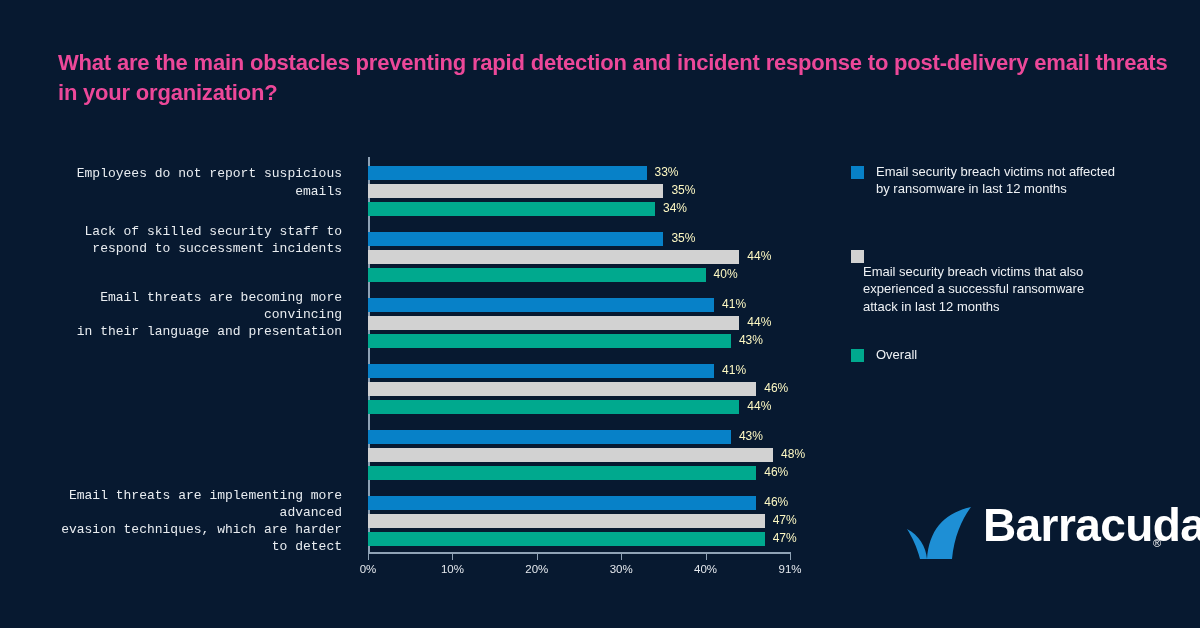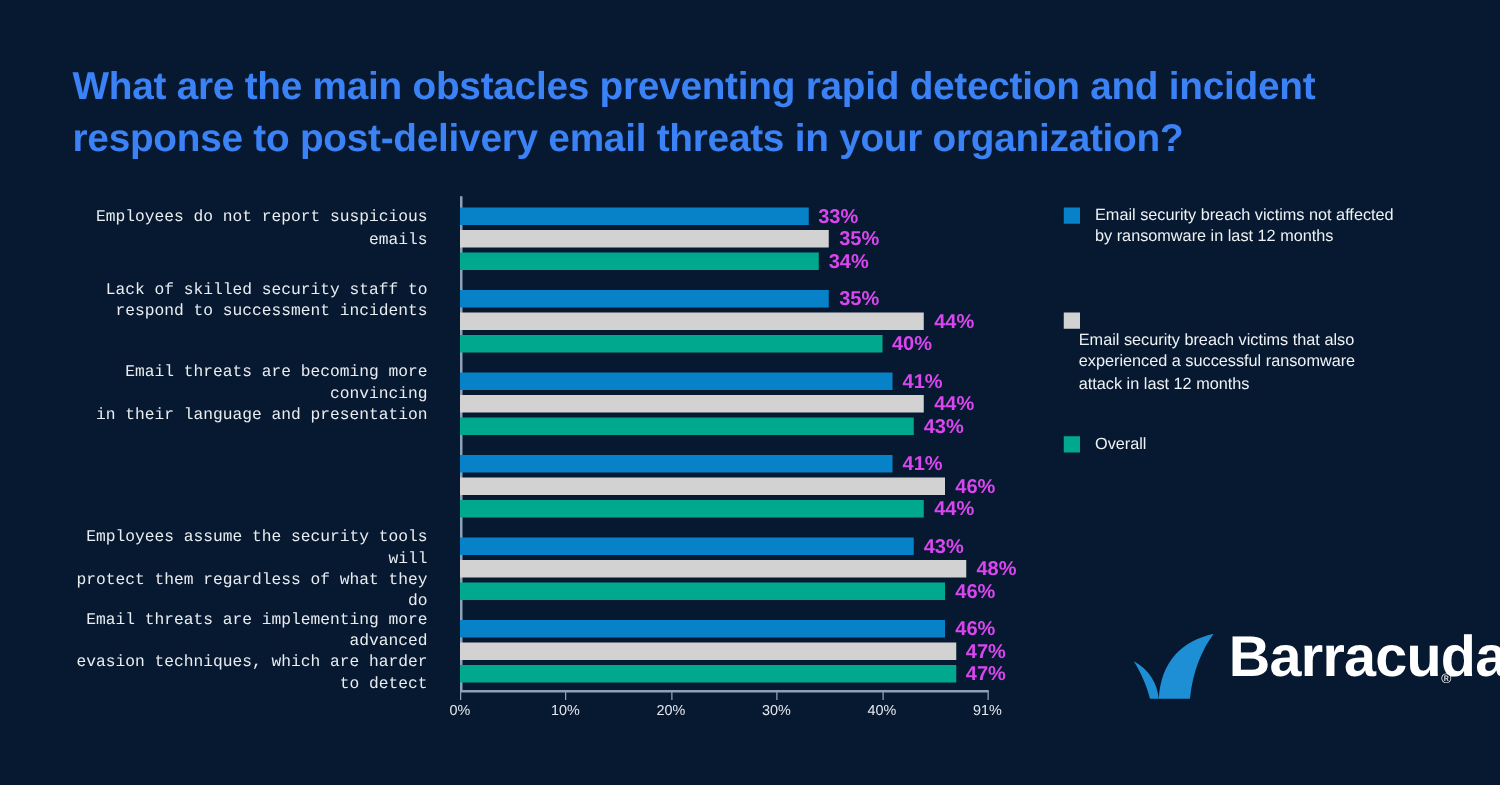--- a/index.html
+++ b/index.html
@@ -15,22 +15,22 @@
     width:1200px;
     height:628px;
     background:#071930;
   }
   
   #chart-title {
     position:absolute;
     left:58px;
     top:48px;
     width:1110px;
-    color:#3b82f6;
-    font-size:31px;
+    color:#ec4899;
+    font-size:22px;
     font-weight:bold;
     line-height:1.36;
     letter-spacing:-0.2px;
   }
   
   #plot-area {
     position:absolute;
     left:368px;
     top:157px;
     width:422px;
@@ -79,23 +79,23 @@
     position:absolute;
     left:0; top:0;
     height:14px;
   }
   .bar.series-0 { background:#0781C8; }
   .bar.series-1 { background:#D2D2D2; }
   .bar.series-2 { background:#00A98E; }
   .bar-value {
     position:absolute;
     top:-1px;
-    font-size:16px;
-    font-weight:bold;
-    color:#d946ef;
+    font-size:12px;
+    font-weight:normal;
+    color:#fef9c3;
     white-space:nowrap;
   }
   
   .cat-label {
     position:absolute;
     right:1162px;   
     text-align:right;
     font-size:13px;
     color:#E9EDF1;
     line-height:1.32;
@@ -189,22 +189,20 @@
 <div id="infographic">
 
   <div id="chart-title">What are the main obstacles preventing rapid detection and incident response to post-delivery email threats in your organization?</div>
 
   <div id="category-labels">
       <div class="cat-label" style="top: 25.4px;">Employees do not report suspicious emails</div>
       <div class="cat-label" style="top: 82.8px;">Lack of skilled security staff to
 respond to successment incidents</div>
       <div class="cat-label" style="top: 148.8px;">Email threats are becoming more convincing
 in their language and presentation</div>
-      <div class="cat-label" style="top: 280.8px;">Employees assume the security tools will
-protect them regardless of what they do</div>
       <div class="cat-label" style="top: 346.8px;">Email threats are implementing more advanced
 evasion techniques, which are harder to detect</div>
     </div>
 
   <div id="plot-area">
     <div id="axis-vertical"></div>
     <div id="axis-horizontal"></div>
   <div class="tick-mark" style="left: 0px;"></div>
       <div class="tick-label" style="left: 0px;">0%</div>
       <div class="tick-mark" style="left: 84.4px;"></div>

